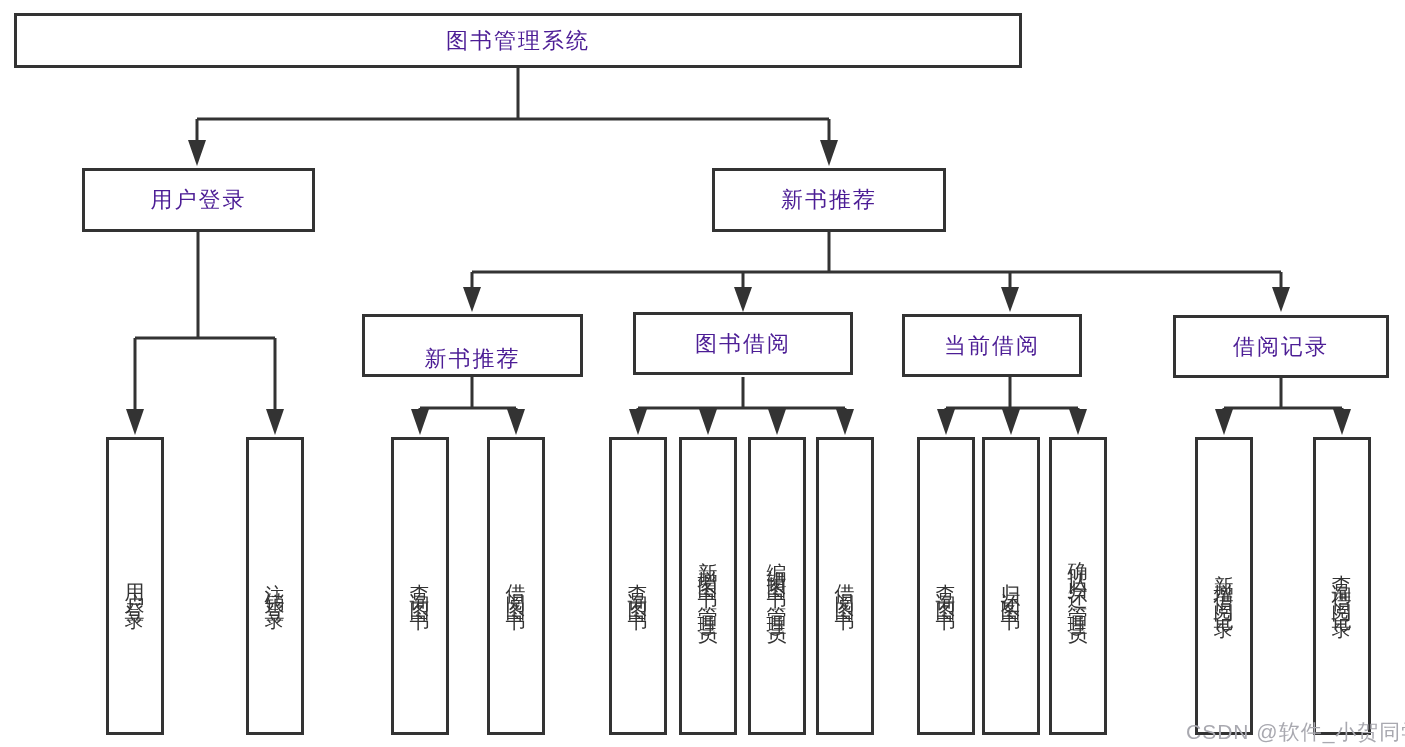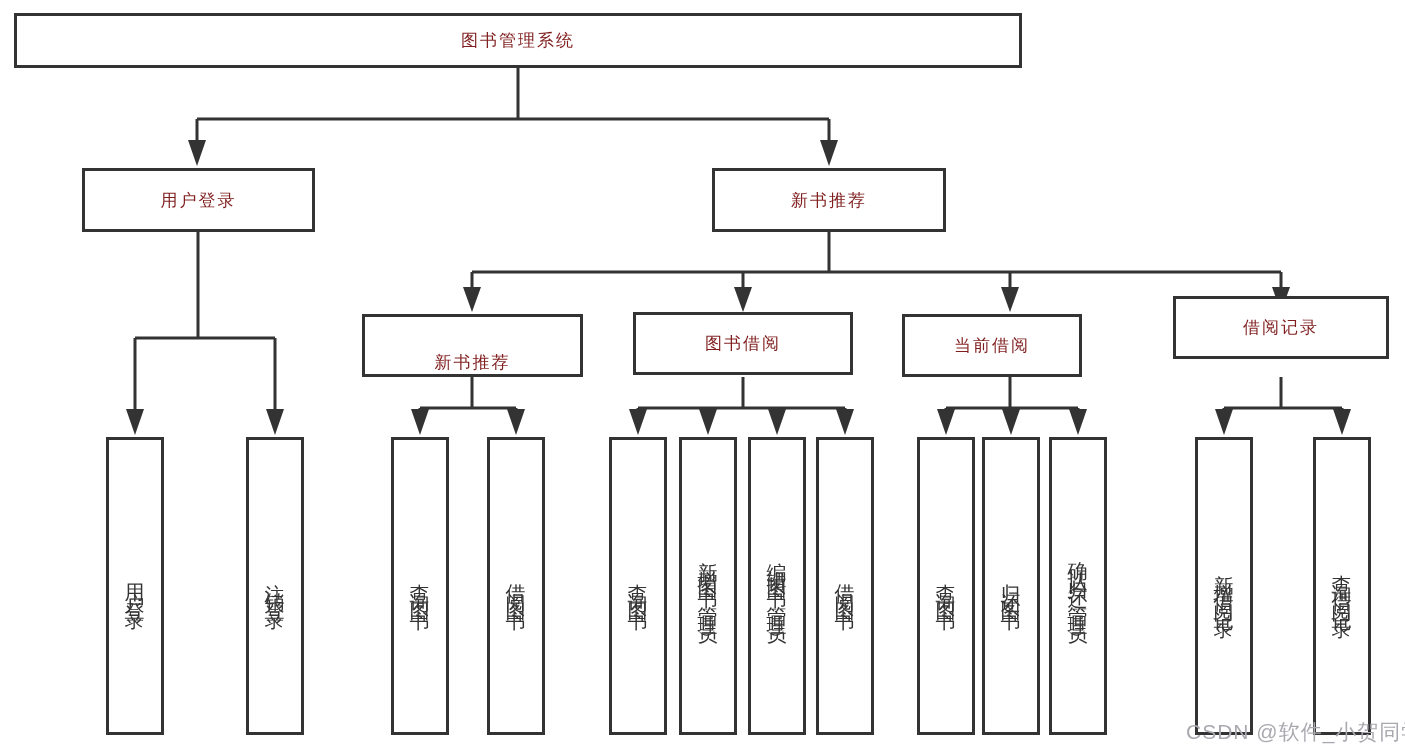--- a/index.html
+++ b/index.html
@@ -26,23 +26,23 @@
   .node {
     position: absolute;
     background: #ffffff;
     border: 3px solid #333333;
     box-sizing: border-box;
     display: flex;
     align-items: center;
     justify-content: center;
   }
   .h-label {
-    font-size: 17px;
+    font-size: 22px;
     letter-spacing: 2px;
-    color: #7f1d1d;
+    color: #4c1d95;
     white-space: nowrap;
   }
   .leaf {
     width: 58px;
     height: 298px;
     top: 437px;
   }
   .v-label {
     writing-mode: vertical-rl;
     font-size: 20px;
@@ -50,21 +50,21 @@
     line-height: 1;
     color: #333333;
     max-height: 286px;
   }
   .root-box   { left: 14px;  top: 13px;  width: 1008px; height: 55px; }
   .l2-a       { left: 82px;  top: 168px; width: 233px;  height: 64px; }
   .l2-b       { left: 712px; top: 168px; width: 234px;  height: 64px; }
   .l3-1       { left: 362px; top: 314px; width: 221px;  height: 63px; align-items: flex-end; }
   .l3-2       { left: 633px; top: 312px; width: 220px;  height: 63px; }
   .l3-3       { left: 902px; top: 314px; width: 180px;  height: 63px; }
-  .l3-4       { left: 1173px;top: 296px; width: 216px;  height: 63px; }
+  .l3-4       { left: 1173px;top: 315px; width: 216px;  height: 63px; }
   .leaf-a1 { left: 106px; }
   .leaf-a2 { left: 246px; }
   .leaf-b1 { left: 391px; }
   .leaf-b2 { left: 487px; }
   .leaf-c1 { left: 609px; }
   .leaf-c2 { left: 679px; }
   .leaf-c3 { left: 748px; }
   .leaf-c4 { left: 816px; }
   .leaf-d1 { left: 917px; }
   .leaf-d2 { left: 982px; }

